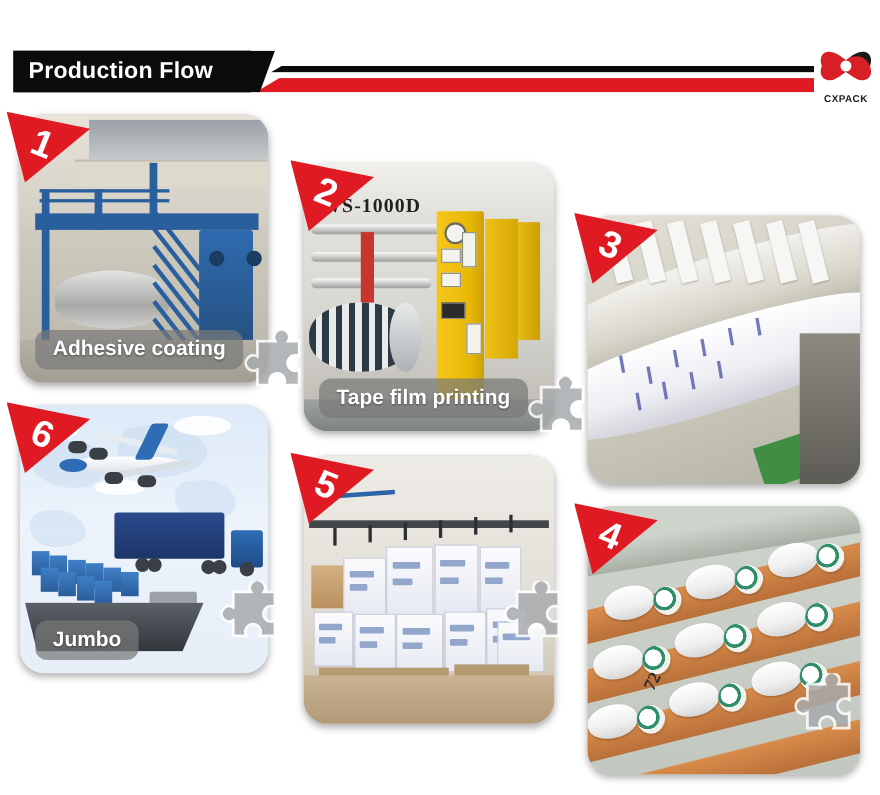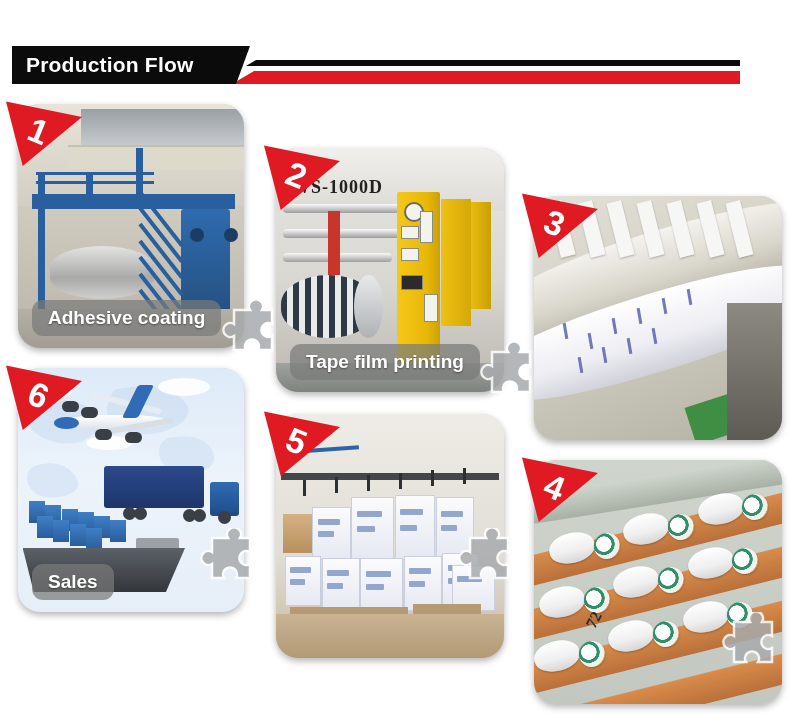--- a/index.html
+++ b/index.html
@@ -202,20 +202,32 @@
   <div class="header">
 
     <div class="title-block">
       <div class="tbtext">Production Flow</div>
     </div>
     <div class="title-tail"></div>
 
     <div class="bar-black"></div>
     <div class="bar-red"></div>
 
+    <div class="logo">
+      <svg width="54" height="50" viewBox="0 0 54 50">
+        <g fill="none" stroke-width="6" stroke-linecap="round">
+          <path d="M27 25 C 14 10, 4 14, 8 24 C 12 34, 24 32, 27 25 Z" stroke="#d81f26" fill="#d81f26"></path>
+          <path d="M27 25 C 40 10, 50 14, 46 24 C 42 34, 30 32, 27 25 Z" stroke="#1a1a1a" fill="#1a1a1a"></path>
+          <path d="M27 25 C 14 40, 4 36, 8 26 C 12 16, 24 18, 27 25 Z" stroke="#d81f26" fill="#d81f26"></path>
+          <path d="M27 25 C 40 40, 50 36, 46 26 C 42 16, 30 18, 27 25 Z" stroke="#d81f26" fill="#d81f26"></path>
+        </g>
+        <circle cx="27" cy="25" r="5" fill="#ffffff"></circle>
+      </svg>
+      <div class="logo-text">CXPACK</div>
+    </div>
   </div>
 
   <div class="panel" style="left:18px;top:104px;width:226px;height:244px;">
     <div class="scene s1">
       <div class="wall"></div>
       <div class="roof"></div>
       <div class="beam"></div>
       <div class="rail"></div>
         <div class="rail2"></div>
       <div class="post" style="left:9%;top:28%;height:62%;"></div>
@@ -445,21 +457,21 @@
         <div class="ctr" style="left:44%;top:22%;"></div>
         <div class="ctr" style="left:54%;top:26%;"></div>
         <div class="ctr" style="left:9%;top:22%;"></div>
         <div class="ctr" style="left:19%;top:26%;"></div>
         <div class="ctr" style="left:29%;top:30%;"></div>
         <div class="ctr" style="left:39%;top:34%;"></div>
         <div class="deckS"></div>
         <div class="hull"></div>
       </div>
     </div>
-    <div class="cap">Sales</div>
+    <div class="cap">Jumbo</div>
   </div>
   <div class="badge" style="left:6px;top:360px;">
     <div class="tri"></div>
     <div class="num">6</div>
   </div>
 
   <div class="puzzle" style="left:216px;top:300px;">
     <svg width="70" height="70" viewBox="0 0 70 70">
       <path d="M18 10 h16 a7 7 0 1 1 12 0 h10 v14 a7 7 0 1 0 0 12 v14 H42 a7 7 0 1 0 -12 0 H18 V36 a7 7 0 1 1 0 -12 z" fill="#a8abad" stroke="#ffffff" stroke-width="2.5"></path>
     </svg>

